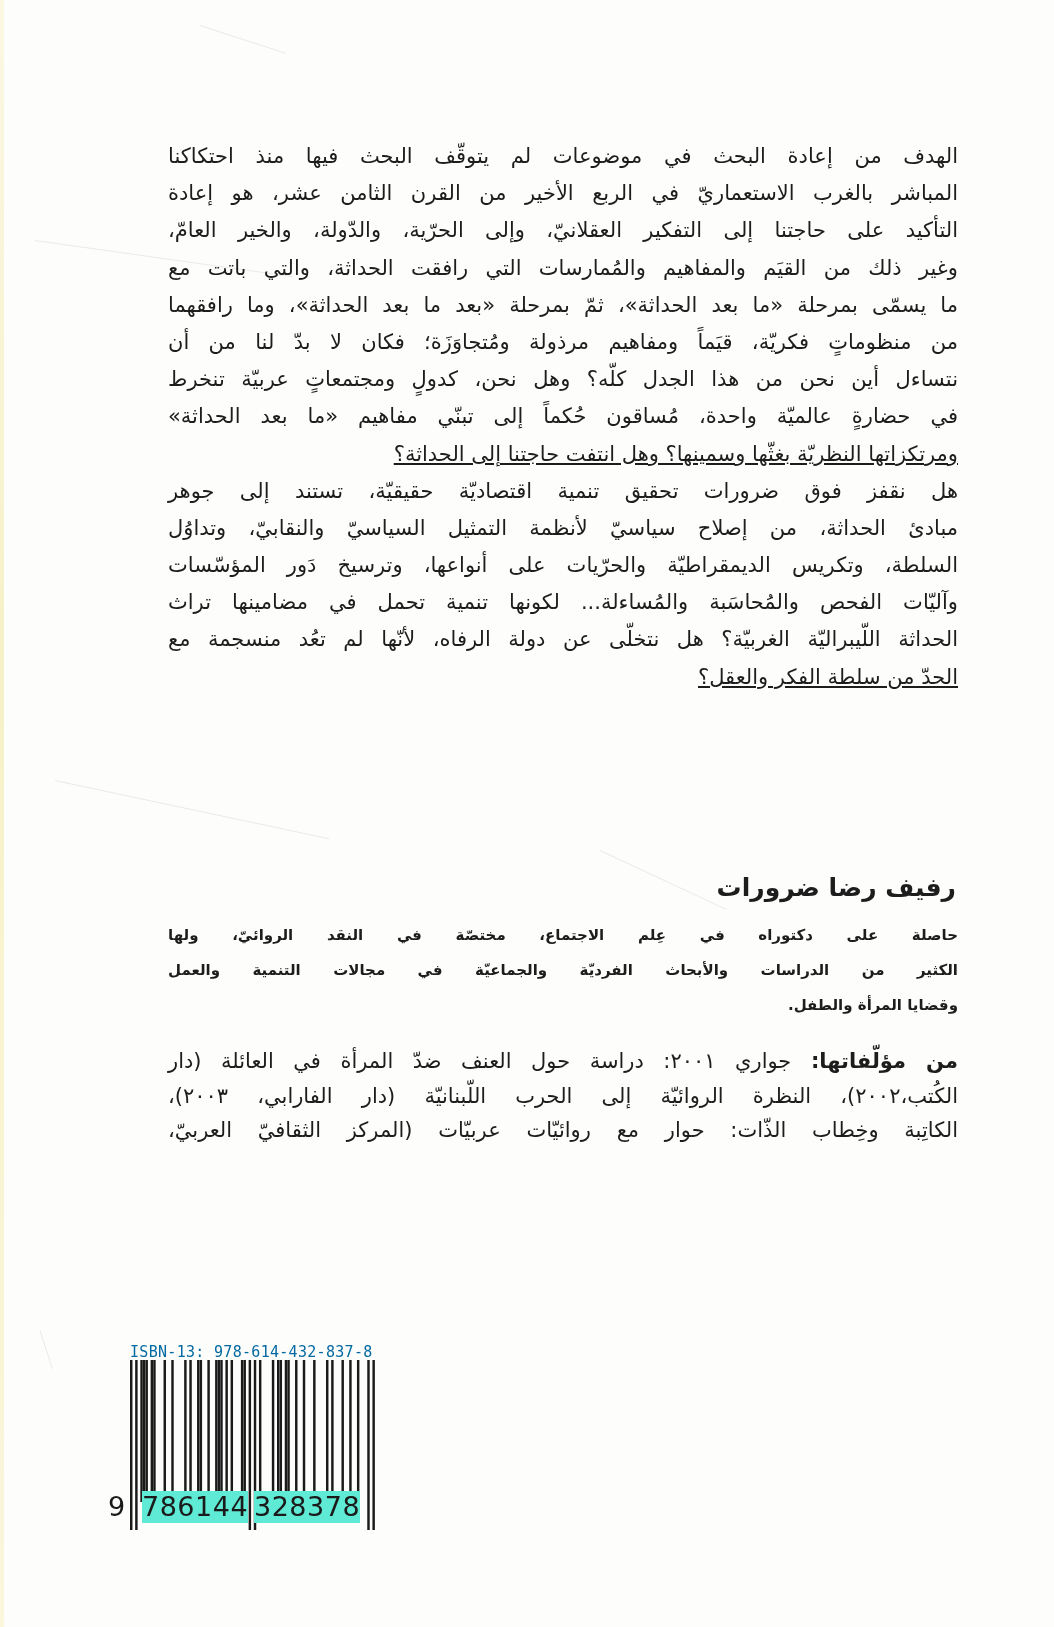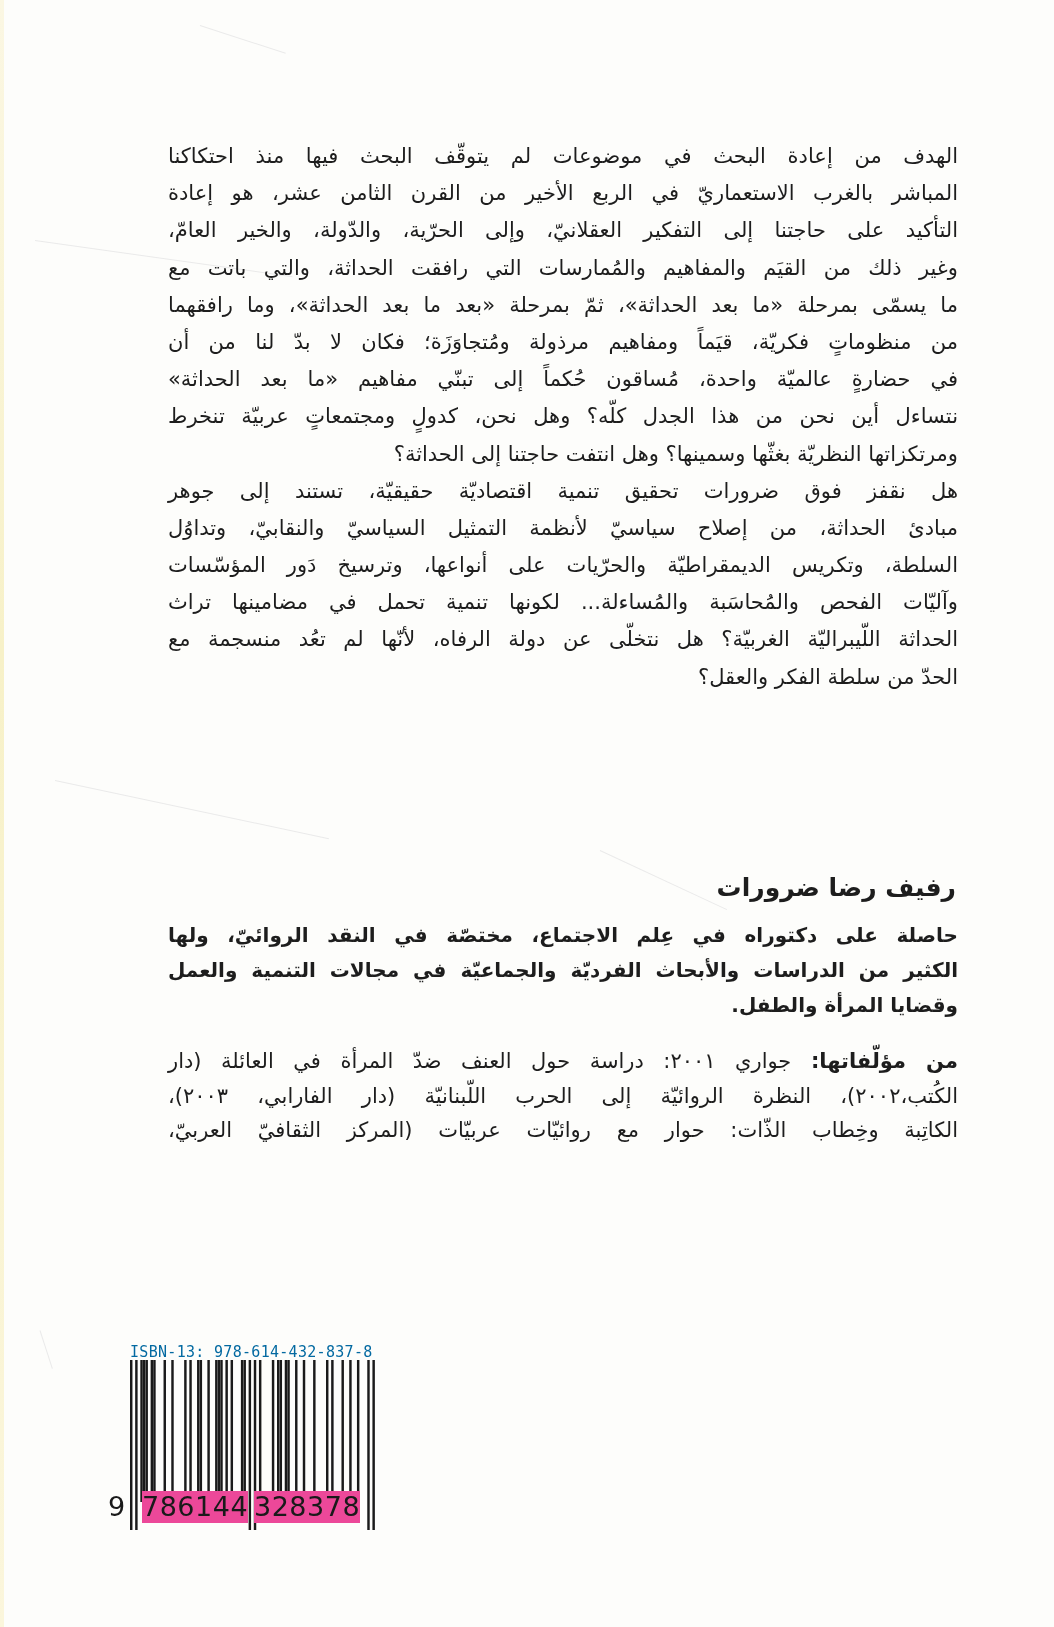--- a/index.html
+++ b/index.html
@@ -39,40 +39,41 @@
       display: block;
       height: 37.2px;
       line-height: 37.2px;
       font-size: 21px;
       white-space: nowrap;
       text-align-last: justify;
       text-align: justify;
     }
     .synopsis .line.last {
       text-align-last: right;
+      text-decoration: underline;
     }
     .author-name {
       position: absolute;
       right: 98px;
       top: 870px;
       direction: rtl;
       font-size: 25px;
       font-weight: bold;
       line-height: 36px;
     }
     .bio {
       left: 168px;
       top: 918px;
       width: 790px;
     }
     .bio .line {
       display: block;
       height: 35px;
       line-height: 35px;
-      font-size: 20px;
+      font-size: 15px;
       font-weight: bold;
       white-space: nowrap;
       text-align-last: justify;
     }
     .bio .line.last { text-align-last: right; }
     .works {
       left: 168px;
       top: 1044px;
       width: 790px;
     }
@@ -116,21 +117,21 @@
       top: 148px;
       width: 270px;
       height: 36px;
       font-family: "DejaVu Sans", sans-serif;
       font-size: 27px;
       color: #1a1a1a;
     }
     .digit-group {
       position: absolute;
       top: 0;
-      background: #ec4899;
+      background: #5eead4;
       letter-spacing: 0.5px;
       line-height: 32px;
     }
   </style>
 </head>
 <body>
 
 <div class="page-edge"></div>
 <div class="crease" style="left:200px; top:25px; width:90px; transform:rotate(18deg);"></div>
 <div class="crease" style="left:35px; top:240px; width:260px; transform:rotate(8deg);"></div>
@@ -138,22 +139,22 @@
 <div class="crease" style="left:600px; top:850px; width:140px; transform:rotate(25deg);"></div>
 <div class="crease" style="left:40px; top:1330px; width:40px; transform:rotate(72deg);"></div>
 
 <div class="text-block synopsis">
   <span class="line">الهدف من إعادة البحث في موضوعات لم يتوقّف البحث فيها منذ احتكاكنا</span>
   <span class="line">المباشر بالغرب الاستعماريّ في الربع الأخير من القرن الثامن عشر، هو إعادة</span>
   <span class="line">التأكيد على حاجتنا إلى التفكير العقلانيّ، وإلى الحرّية، والدّولة، والخير العامّ،</span>
   <span class="line">وغير ذلك من القيَم والمفاهيم والمُمارسات التي رافقت الحداثة، والتي باتت مع</span>
   <span class="line">ما يسمّى بمرحلة «ما بعد الحداثة»، ثمّ بمرحلة «بعد ما بعد الحداثة»، وما رافقهما</span>
   <span class="line">من منظوماتٍ فكريّة، قيَماً ومفاهيم مرذولة ومُتجاوَزَة؛ فكان لا بدّ لنا من أن</span>
+  <span class="line">نتساءل أين نحن من هذا الجدل كلّه؟ وهل نحن، كدولٍ ومجتمعاتٍ عربيّة تنخرط</span>
   <span class="line">في حضارةٍ عالميّة واحدة، مُساقون حُكماً إلى تبنّي مفاهيم «ما بعد الحداثة»</span>
-  <span class="line">نتساءل أين نحن من هذا الجدل كلّه؟ وهل نحن، كدولٍ ومجتمعاتٍ عربيّة تنخرط</span>
   <span class="line last">ومرتكزاتها النظريّة بغثّها وسمينها؟ وهل انتفت حاجتنا إلى الحداثة؟</span>
   <span class="line">هل نقفز فوق ضرورات تحقيق تنمية اقتصاديّة حقيقيّة، تستند إلى جوهر</span>
   <span class="line">مبادئ الحداثة، من إصلاح سياسيّ لأنظمة التمثيل السياسيّ والنقابيّ، وتداوُل</span>
   <span class="line">السلطة، وتكريس الديمقراطيّة والحرّيات على أنواعها، وترسيخ دَور المؤسّسات</span>
   <span class="line">وآليّات الفحص والمُحاسَبة والمُساءلة... لكونها تنمية تحمل في مضامينها تراث</span>
   <span class="line">الحداثة اللّيبراليّة الغربيّة؟ هل نتخلّى عن دولة الرفاه، لأنّها لم تعُد منسجمة مع</span>
   <span class="line last">الحدّ من سلطة الفكر والعقل؟</span>
 </div>
 
 <div class="author-name">رفيف رضا ضرورات</div>

